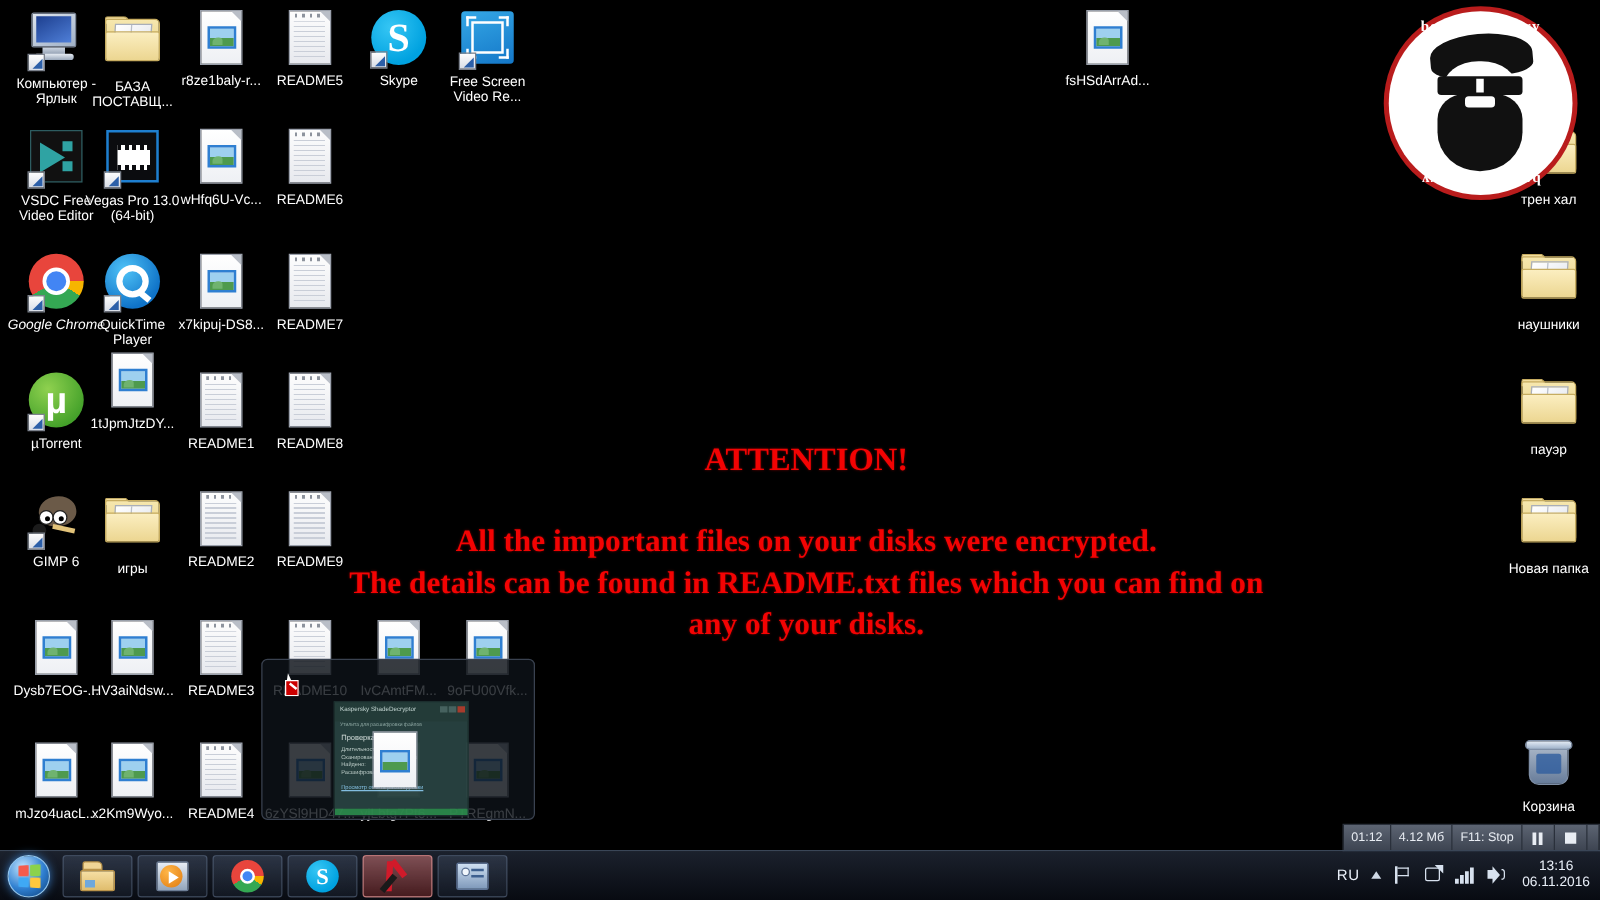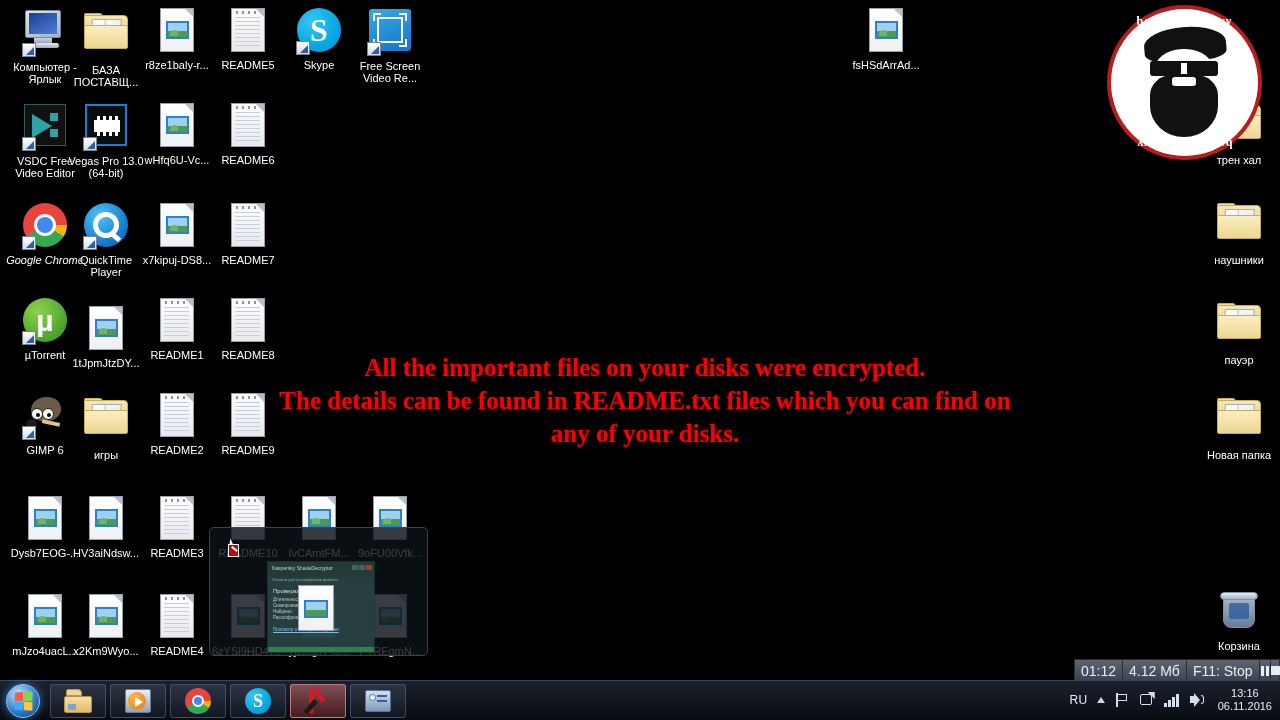--- a/index.html
+++ b/index.html
@@ -314,21 +314,21 @@
     content:""; position:absolute; left:2px; top:3px; width:7px; height:2px;
     background:#fff; transform:rotate(38deg);
   }
 
   
   #recorder {
     position:absolute; left:1074px; top:659px; width:206px; height:23px;
     background:linear-gradient(180deg,#5c6472,#3c4350);
     border:1px solid #2a303b;
     display:flex; align-items:stretch;
-    color:#e9edf3; font-size:14px;
+    color:#e9edf3; font-size:10px;
   }
   #recorder .seg {
     display:flex; align-items:center; justify-content:center;
     padding:0 6px; border-right:1px solid #2a303b;
     white-space:nowrap;
   }
   #recorder .btn { width:26px; border-right:1px solid #2a303b; cursor:pointer;
     display:flex;align-items:center;justify-content:center; }
   #recorder .pause i{display:block;width:3px;height:10px;background:#e9edf3;margin:0 1px}
   #recorder .stop i{display:block;width:9px;height:9px;background:#e9edf3}
@@ -593,21 +593,21 @@
         </div>
         <span class="label">README7</span>
       </div>
       <div class="icon" style="left: 2px; top: 296px;">
         <div class="glyph">
           <div class="ic-utorrent"></div>
           <div class="shortcut-arrow"></div>
         </div>
         <span class="label">µTorrent</span>
       </div>
-      <div class="icon" style="left: 63px; top: 304px; text-align: center;">
+      <div class="icon" style="left: 63px; top: 280px; text-align: center;">
         <div class="glyph">
           <div class="img-doc">
             <div class="pic"></div>
           </div>
         </div>
         <span class="label">1tJpmJtzDY...</span>
       </div>
       <div class="icon" style="left: 134px; top: 296px;">
         <div class="glyph">
           <div class="doc">
@@ -818,20 +818,21 @@
             <div class="paper"></div>
             <div class="lid"></div>
           </div>
         </div>
         <span class="label">Корзина</span>
       </div>
     </div>
 
 
   <div class="ransom" id="ransom-en">
+    <div class="hdr">ATTENTION!</div>
     <div>All the important files on your disks were encrypted.
 The details can be found in README.txt files which you can find on
 any of your disks.</div>
   </div>
 
   <div id="logo">
     <div class="ring"></div>
     <div class="circ-top">bearded history</div>
     <div class="circ-bot">bearded history</div>
     <div class="face">

